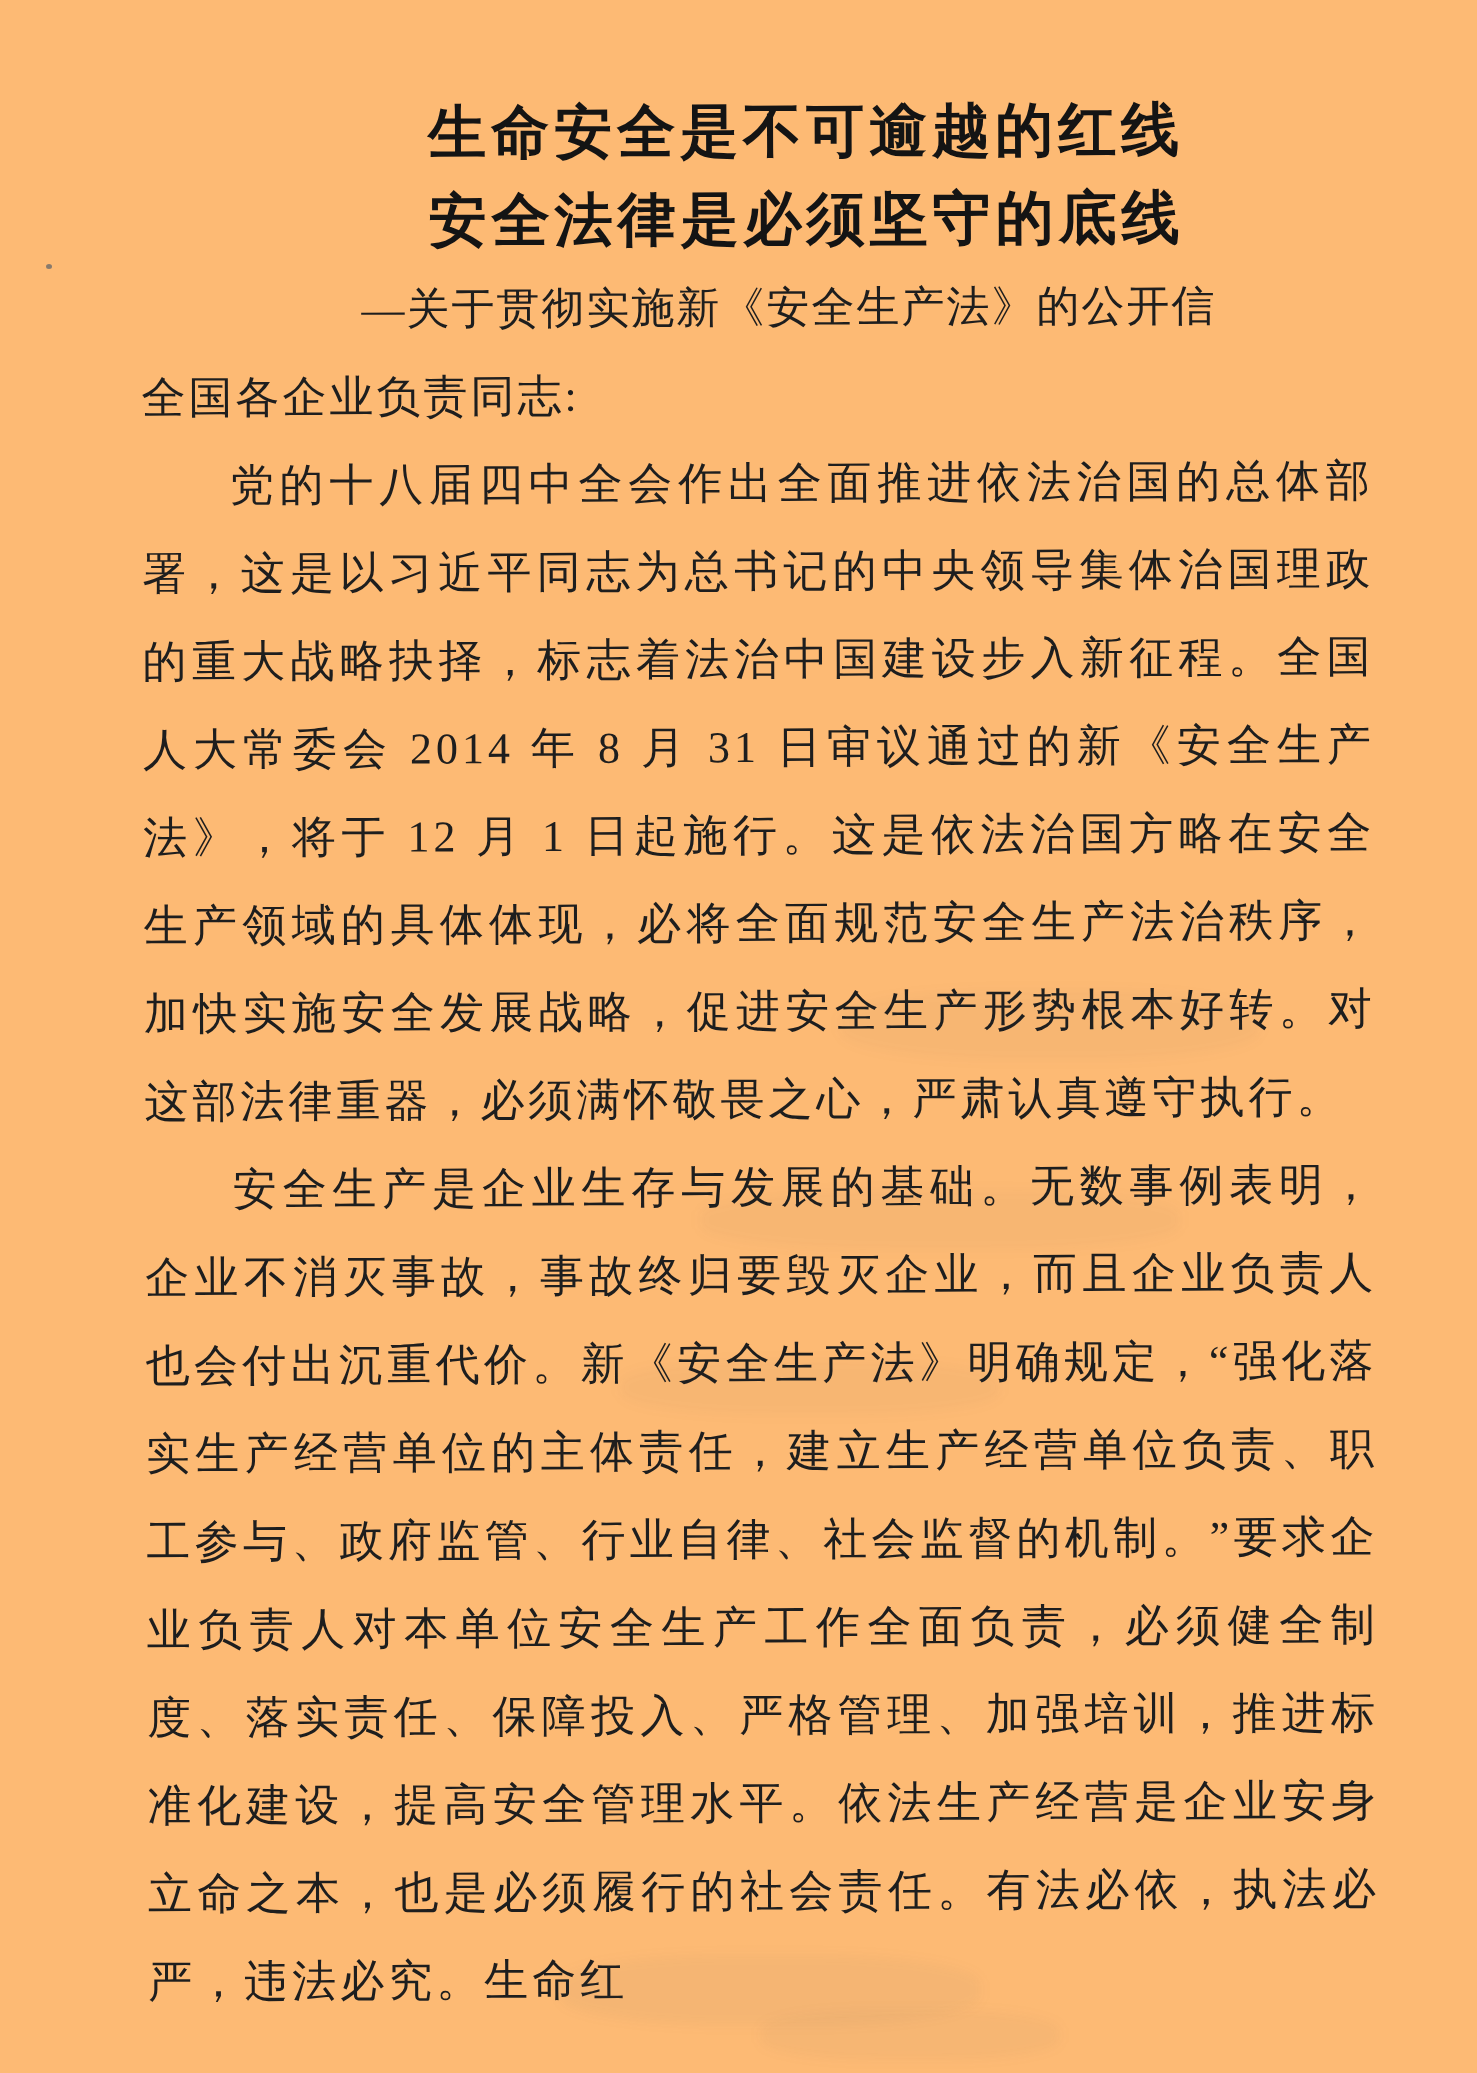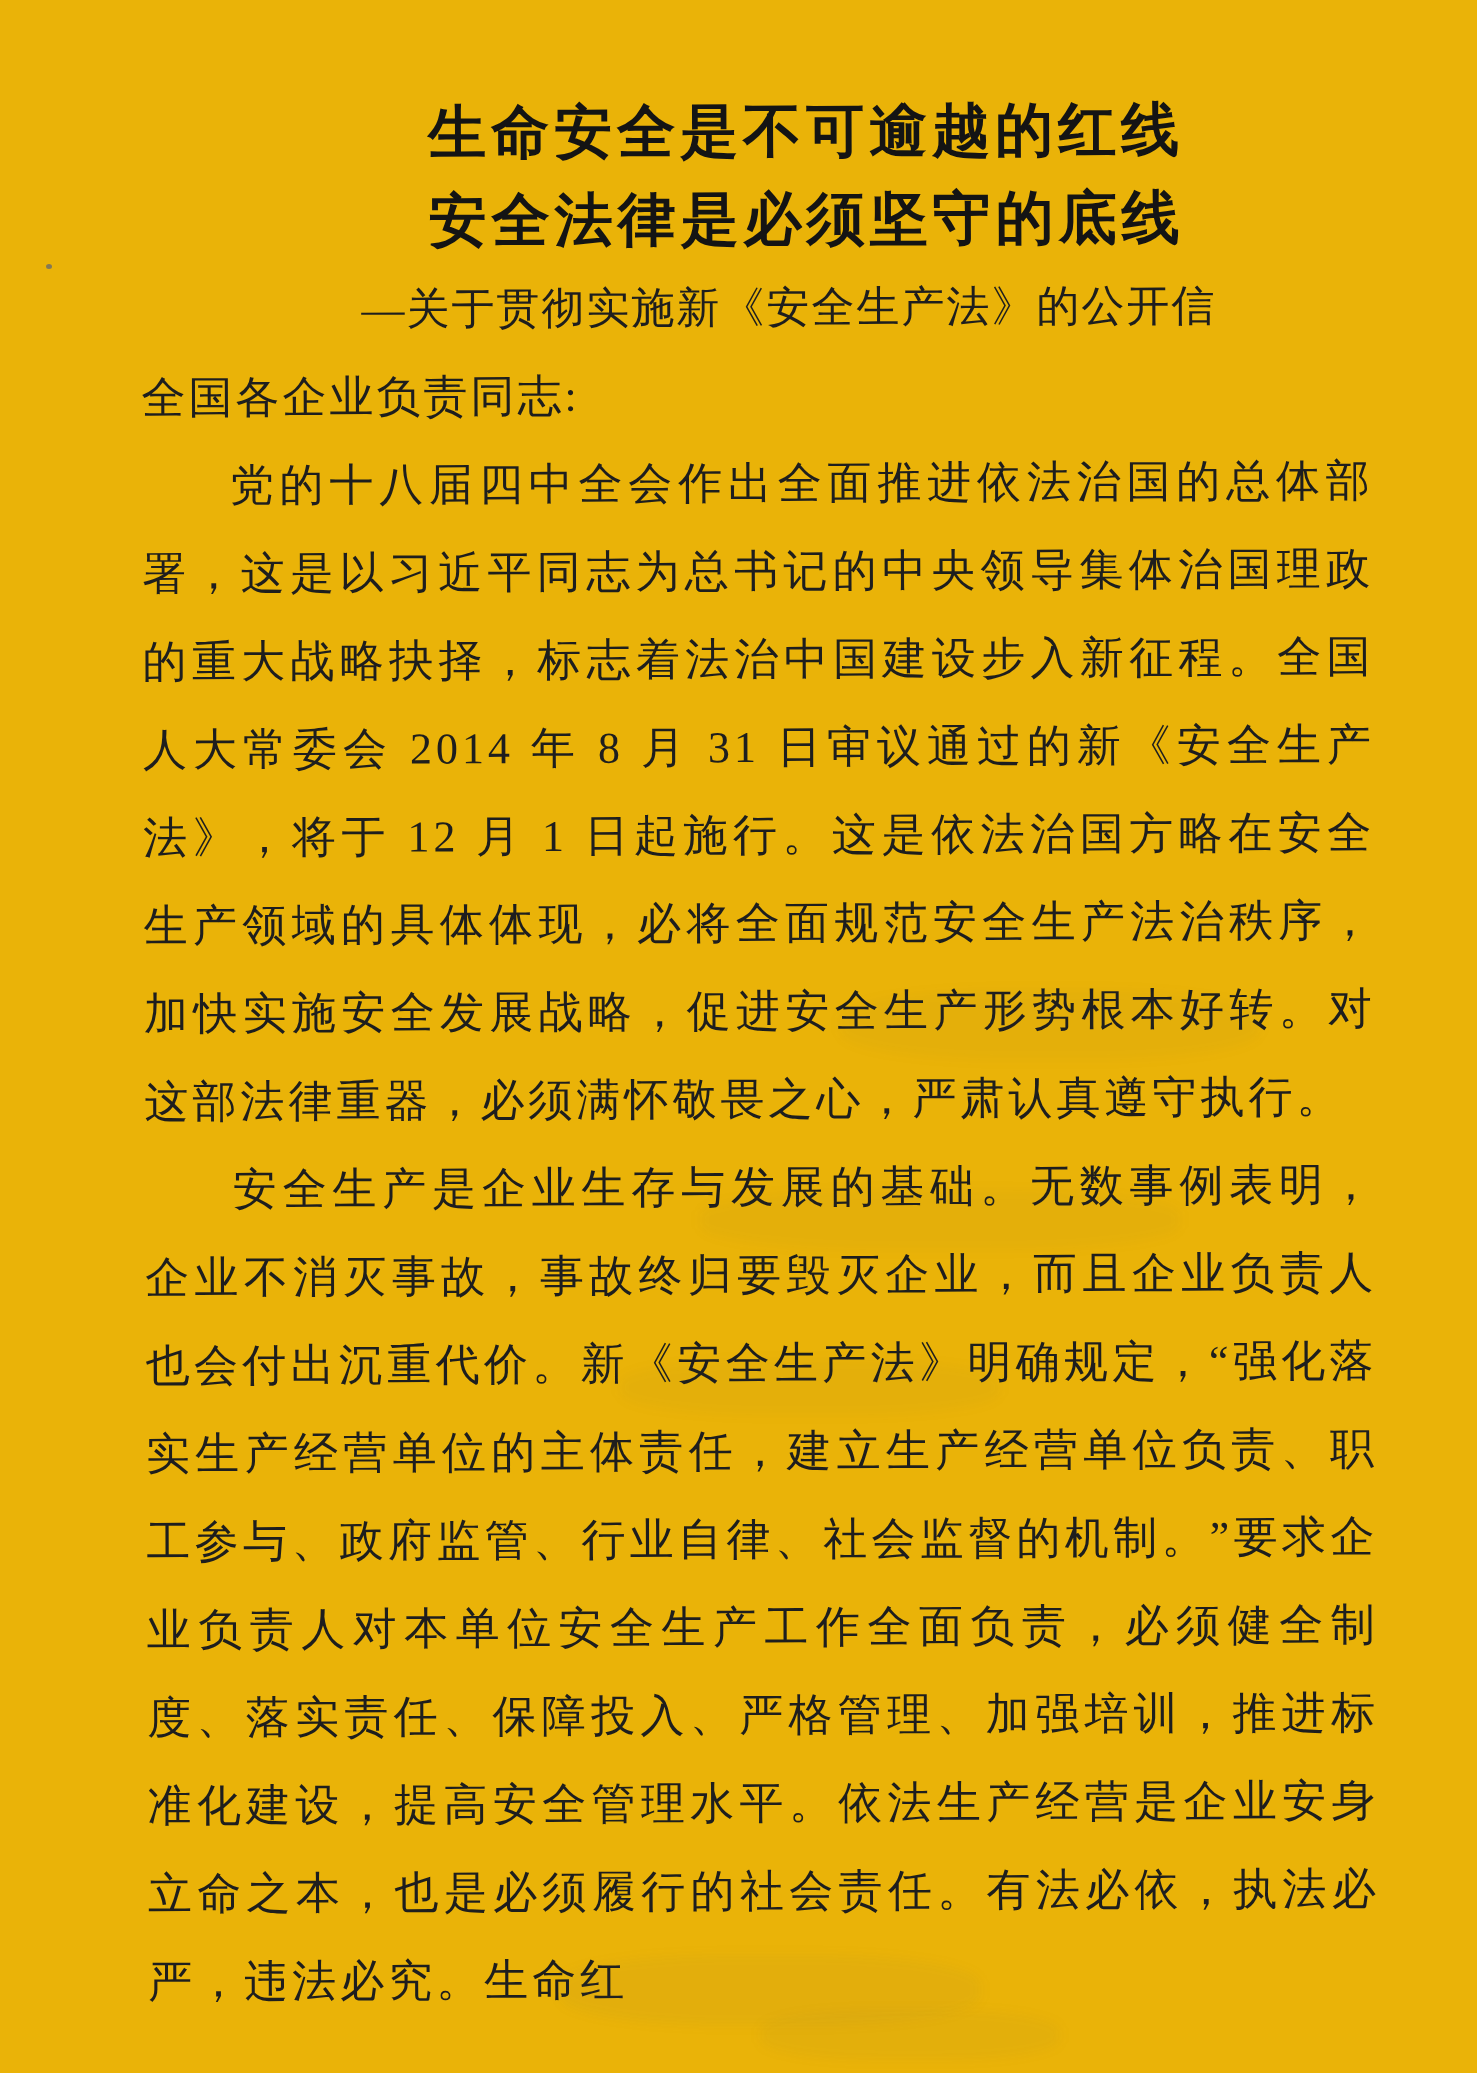--- a/index.html
+++ b/index.html
@@ -5,21 +5,21 @@
   html, body {
     margin: 0;
     padding: 0;
     background: #e8e8e8;
   }
   .page {
     position: relative;
     width: 1477px;
     height: 2073px;
     margin: 0 auto;
-    background: #eab308;
+    background: #fdba74;
     overflow: hidden;
     font-family: "Liberation Serif", "DejaVu Serif", serif;
     color: #1c1c1c;
   }
   .content {
     position: absolute;
     left: 140px;
     top: 88px;
     width: 1232px;
     transform: rotate(-0.25deg);

